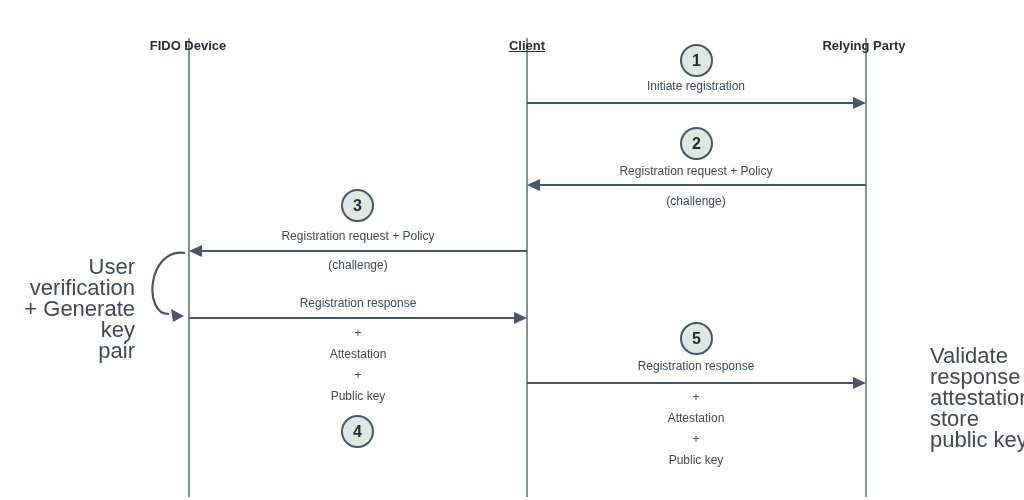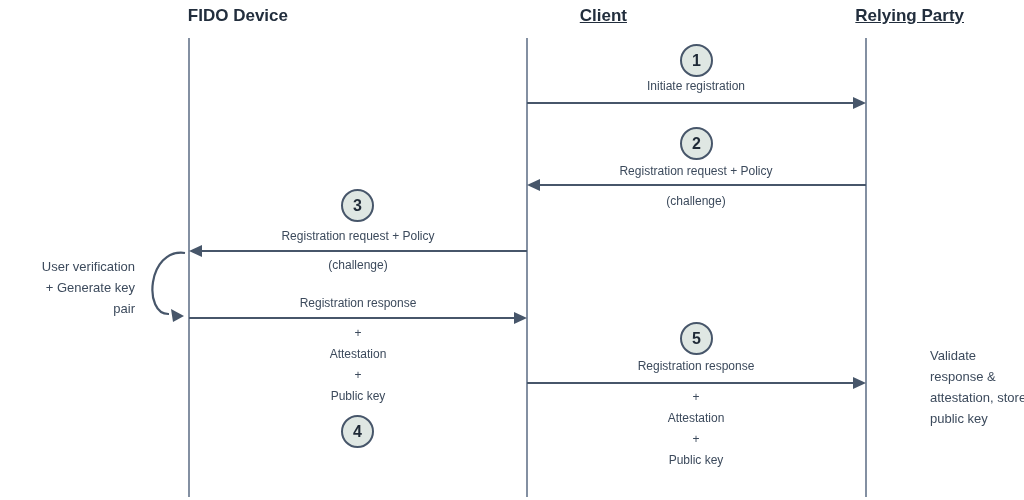--- a/index.html
+++ b/index.html
@@ -8,24 +8,24 @@
     --circle-fill:#DFE7E3; --circle-border:#47566A; --circle-text:#1F2A37;
   }
   *{margin:0;padding:0;box-sizing:border-box;}
   html,body{width:1024px;height:500px;overflow:hidden;}
   body{font-family:"Liberation Sans",sans-serif;background:var(--background);}
   .stage{position:relative;width:1024px;height:500px;background:var(--background);}
   .stage svg{position:absolute;left:0;top:0;}
   .lifeline{stroke:var(--lifeline);stroke-width:1.6;}
   .arrow{stroke:var(--line);stroke-width:2.2;fill:none;}
   .head{fill:var(--line);stroke:none;}
-  .actor{position:absolute;width:200px;text-align:right;font-size:17px;font-weight:bold;color:var(--header-text);}
+  .actor{position:absolute;width:200px;text-align:center;font-size:13px;font-weight:bold;color:var(--header-text);margin-top:32px;}
   .label{position:absolute;font-size:12px;line-height:21px;color:var(--label-text);text-align:center;width:250px;}
   .multiline{white-space:pre-line;}
-  .note{position:absolute;font-size:13px;line-height:21px;color:var(--label-text);white-space:pre-line;}
+  .note{position:absolute;font-size:22px;line-height:21px;color:var(--label-text);white-space:pre-line;}
   .note-left{text-align:right;}
   .note-right{text-align:left;}
   .step{position:absolute;width:33px;height:33px;border-radius:50%;
         background:var(--circle-fill);border:2px solid var(--circle-border);
         display:flex;align-items:center;justify-content:center;
         font-size:16px;font-weight:bold;color:var(--circle-text);}
 </style>
 </head>
 <body>
 
@@ -51,21 +51,21 @@
 
     <line class="arrow" x1="189" y1="318" x2="517" y2="318"></line>
     <polygon class="head" points="527,318 514,312 514,324"></polygon>
 
     <line class="arrow" x1="527" y1="383" x2="856" y2="383"></line>
     <polygon class="head" points="866,383 853,377 853,389"></polygon>
   </svg>
 
   <div class="actor" style="left:88px;top:6px;">FIDO Device</div>
   <div class="actor" style="left:427px;top:6px;text-decoration:underline;">Client</div>
-  <div class="actor" style="left:764px;top:6px;text-decoration:underline;">Relying Party</div>
+  <div class="actor" style="left:764px;top:6px;">Relying Party</div>
 
   <div class="step" style="left:680px;top:44px;">1</div>
   <div class="step" style="left:680px;top:127px;">2</div>
   <div class="step" style="left:341px;top:189px;">3</div>
   <div class="step" style="left:341px;top:415px;">4</div>
   <div class="step" style="left:680px;top:322px;">5</div>
 
   <div class="label" style="left:571px;top:76px;">Initiate registration</div>
 
   <div class="label" style="left:571px;top:161px;">Registration request + Policy</div>

